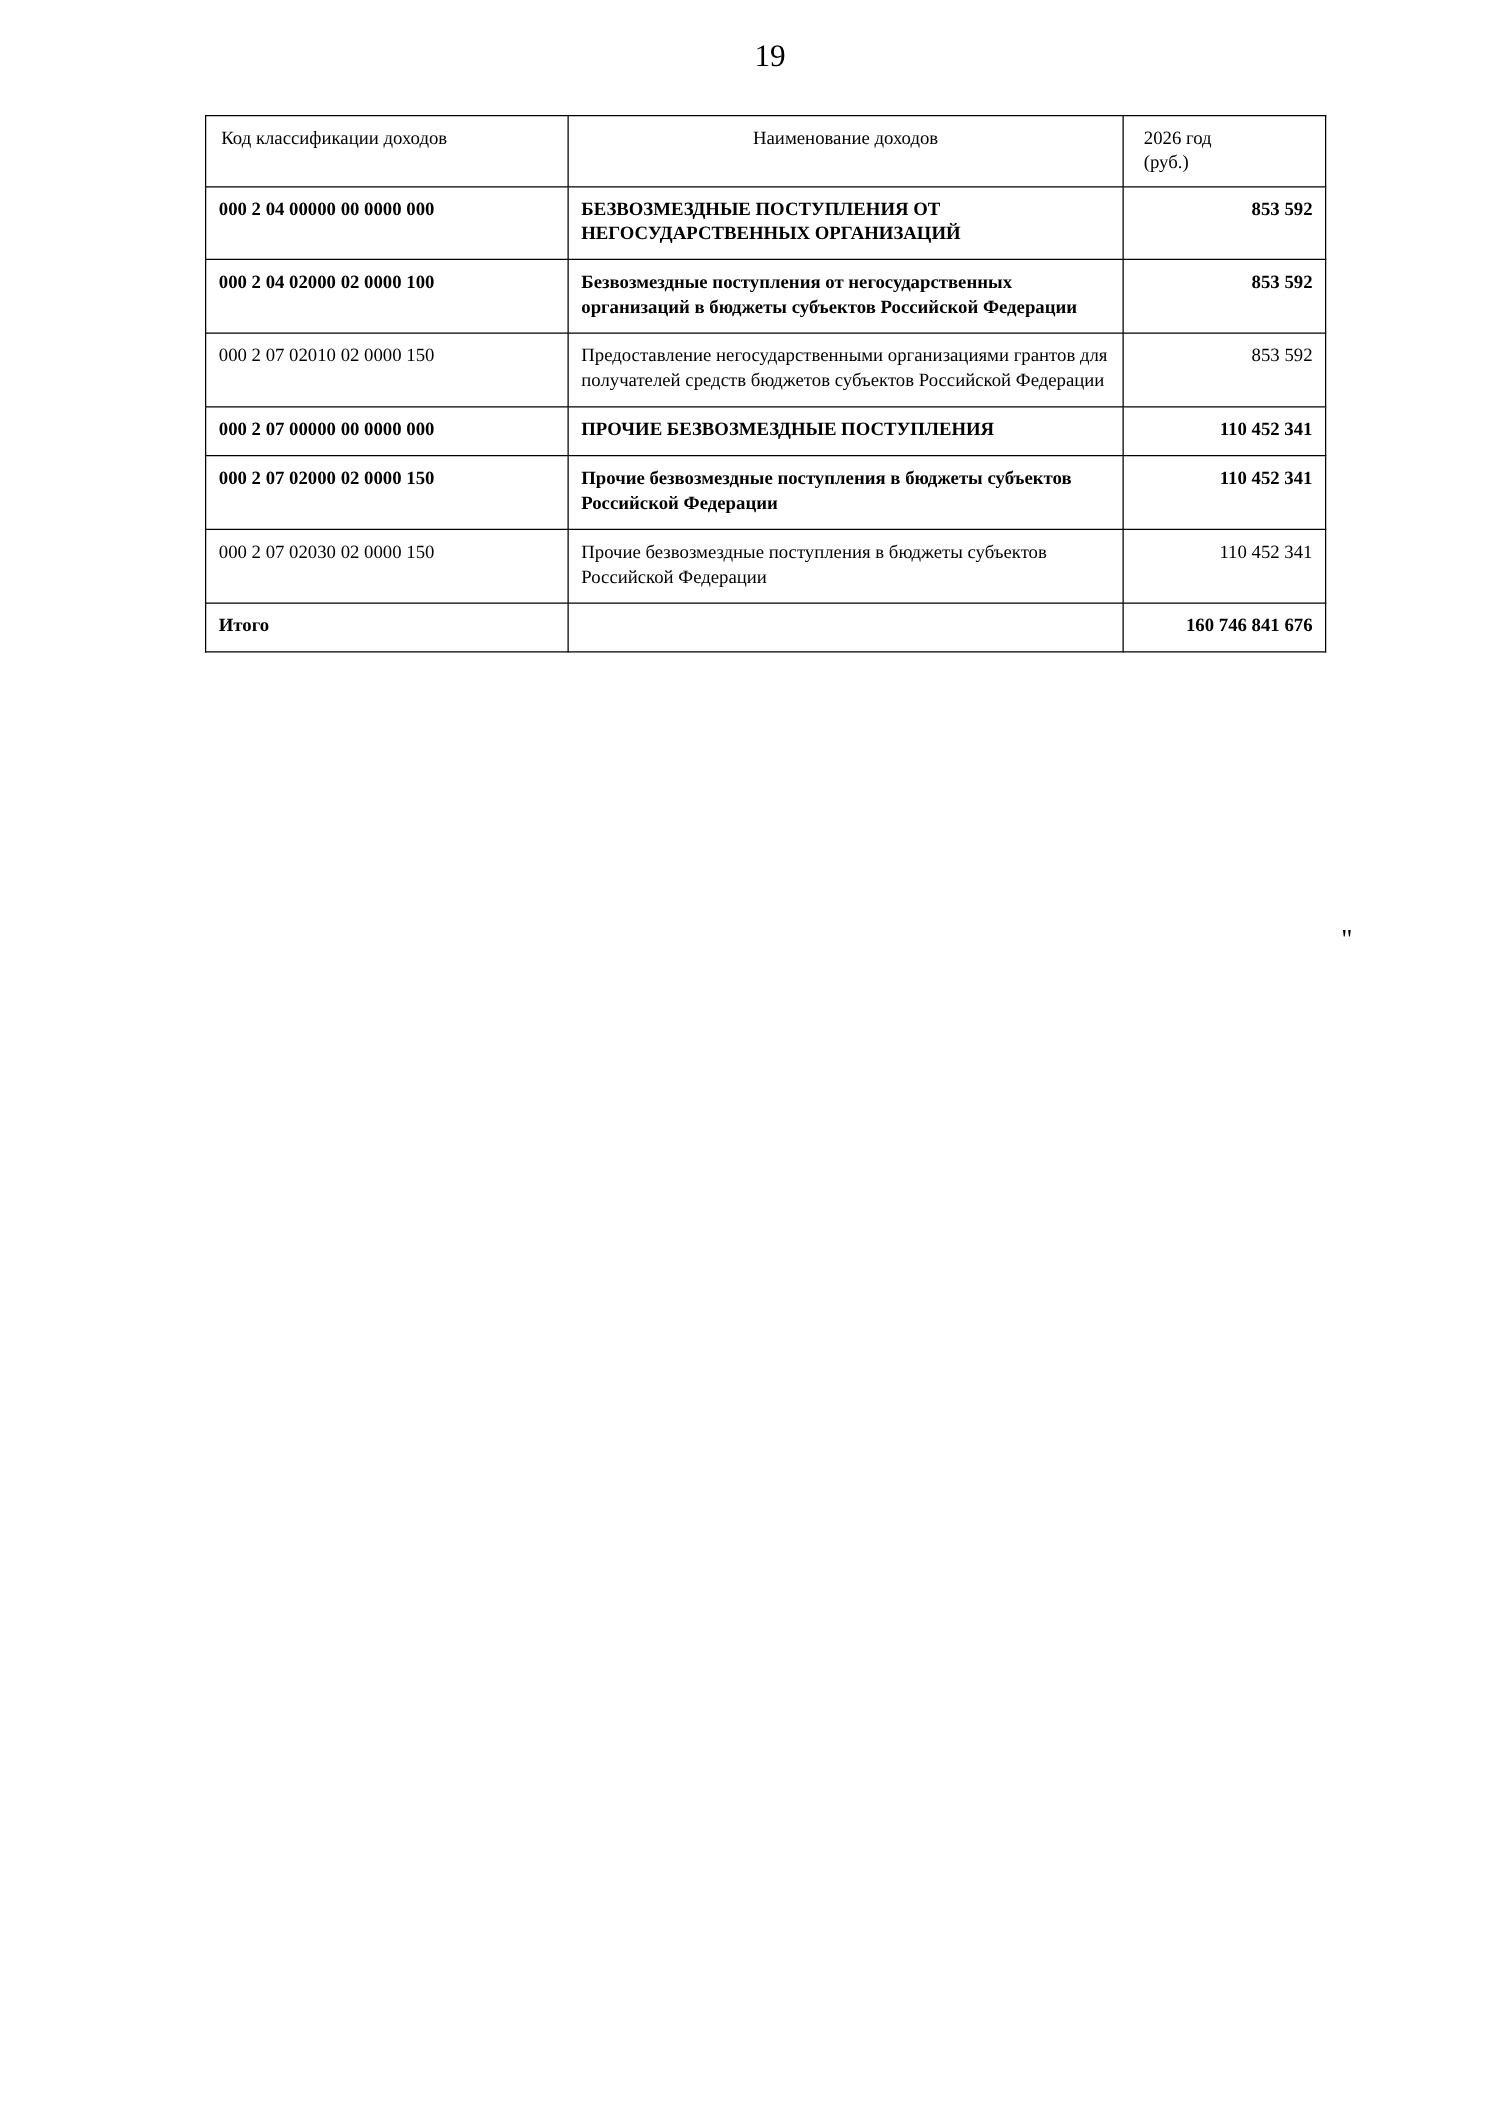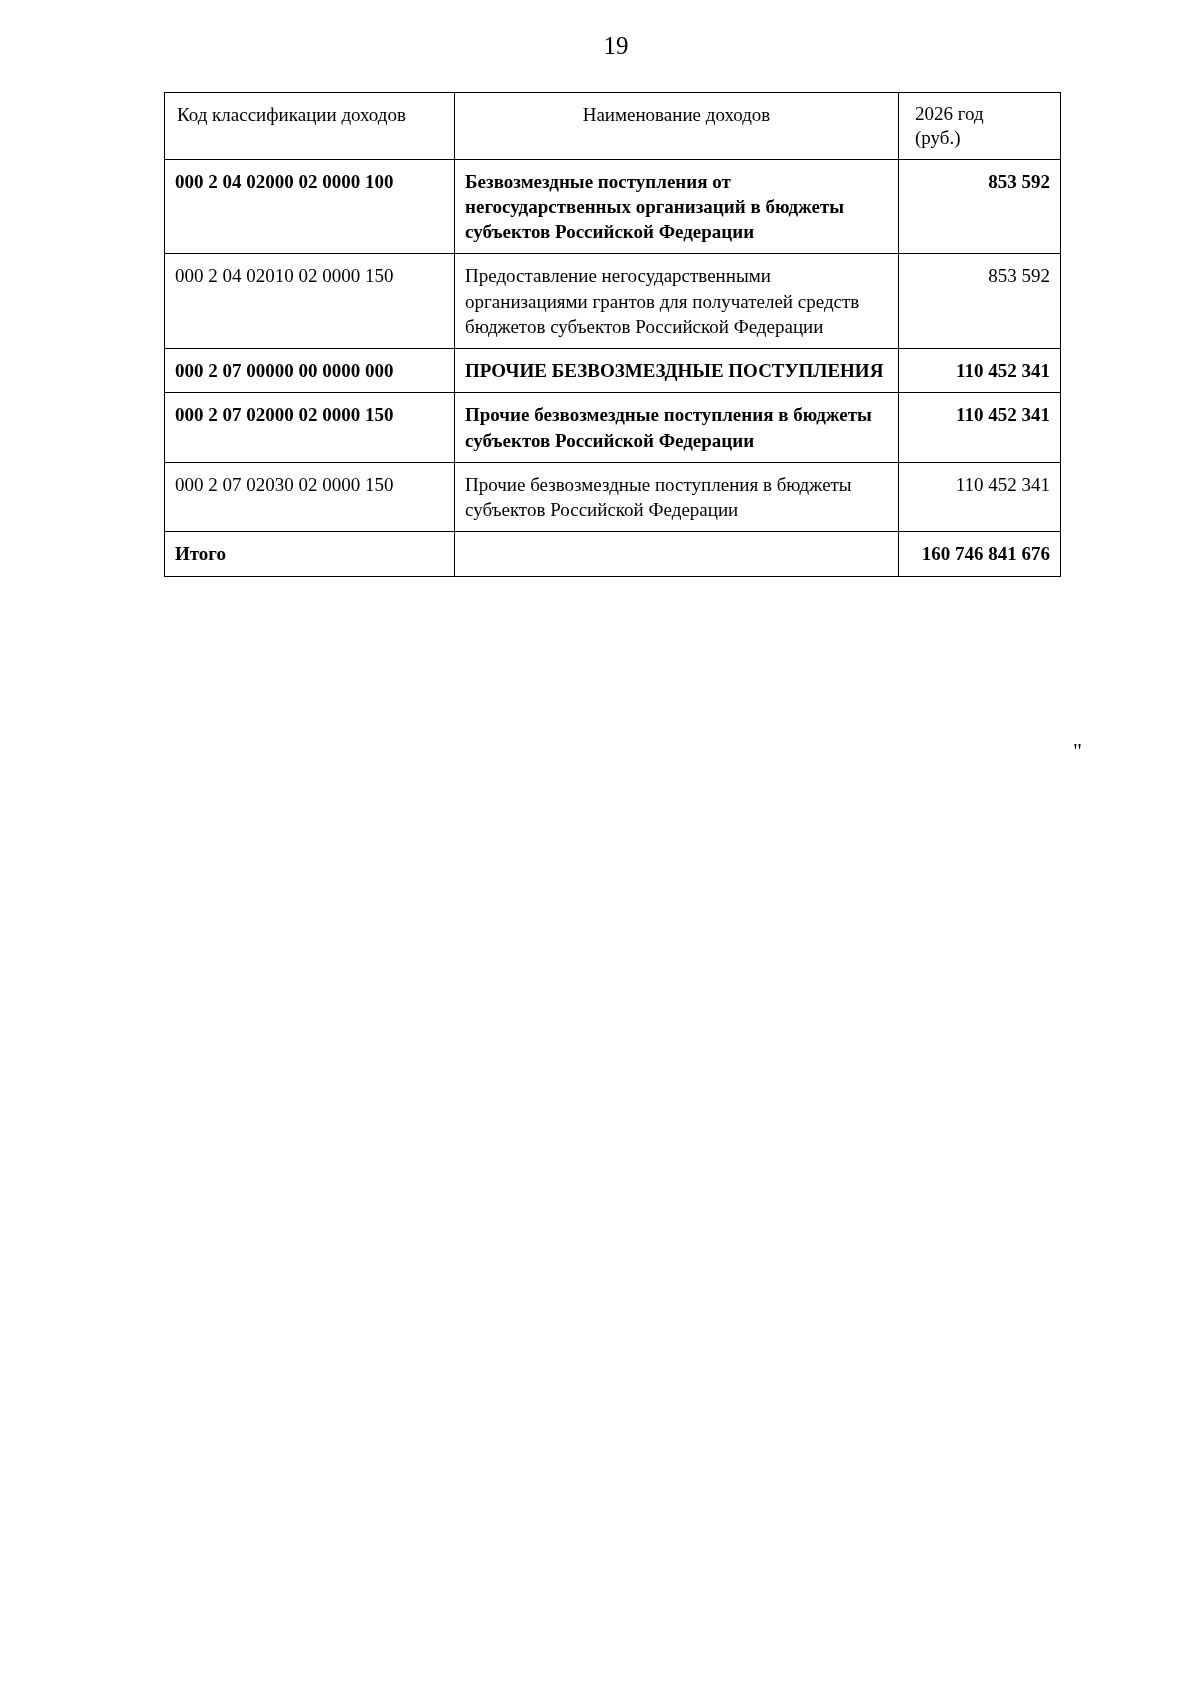--- a/index.html
+++ b/index.html
@@ -38,21 +38,21 @@
   }
   table.doc-table {
     border-collapse: collapse;
     width: 896px;
     table-layout: fixed;
   }
   table.doc-table td {
     border: 1.6px solid #000;
     vertical-align: top;
     padding: 9px 10px 9px 10px;
-    font-size: 19px;
+    font-size: 15px;
     line-height: 1.33;
   }
   col.c-code { width: 290px; }
   col.c-name { width: 444px; }
   col.c-val  { width: 162px; }
 
   .head td {
     text-align: center;
     vertical-align: middle;
     padding-top: 14px;
@@ -105,29 +105,34 @@
       <tbody>
         <tr class="head">
           <td class="code-head">Код классификации доходов</td>
           <td>Наименование доходов</td>
           <td class="val-head">
             <div>2026 год</div>
             <div>(руб.)</div>
           </td>
         </tr>
 
+        <tr>
+          <td class="code bold">000 2 04 00000 00 0000 000</td>
+          <td class="name caps">БЕЗВОЗМЕЗДНЫЕ ПОСТУПЛЕНИЯ ОТ НЕГОСУДАРСТВЕННЫХ ОРГАНИЗАЦИЙ</td>
+          <td class="val bold">853 592</td>
+        </tr>
 
         <tr>
           <td class="code bold">000 2 04 02000 02 0000 100</td>
           <td class="name bold">Безвозмездные поступления от негосударственных организаций в бюджеты субъектов Российской Федерации</td>
           <td class="val bold">853 592</td>
         </tr>
 
         <tr>
-          <td class="code">000 2 04 02010 02 0000 150</td>
+          <td class="code">000 2 07 02010 02 0000 150</td>
           <td class="name">Предоставление негосударственными организациями грантов для получателей средств бюджетов субъектов Российской Федерации</td>
           <td class="val">853 592</td>
         </tr>
 
         <tr>
           <td class="code bold">000 2 07 00000 00 0000 000</td>
           <td class="name caps">ПРОЧИЕ БЕЗВОЗМЕЗДНЫЕ ПОСТУПЛЕНИЯ</td>
           <td class="val bold">110 452 341</td>
         </tr>
 

